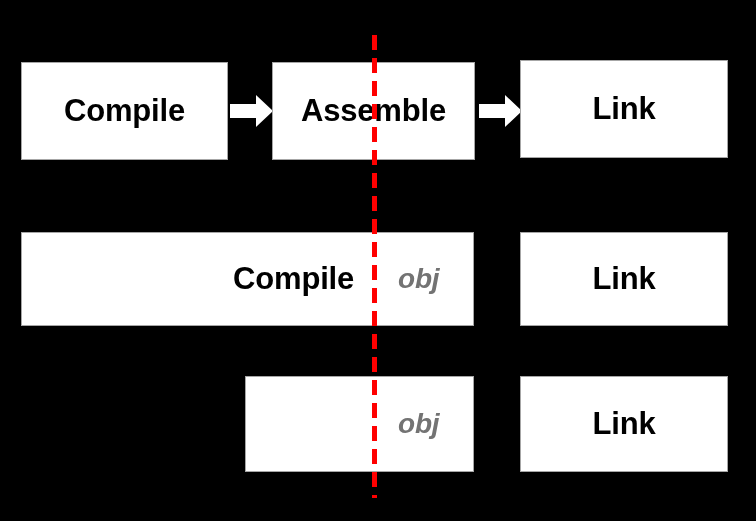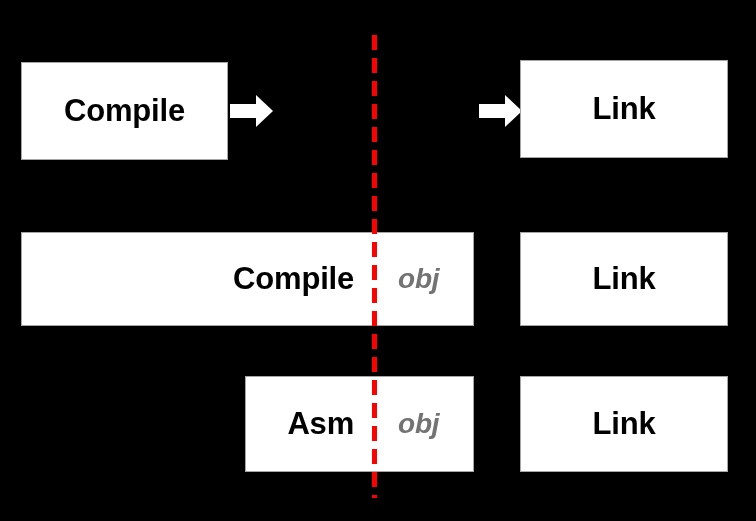--- a/index.html
+++ b/index.html
@@ -112,20 +112,23 @@
   <div class="box center" id="box-compile-1">
     <span>Compile</span>
   </div>
 
   <div class="arrow" id="arrow-1">
     <svg width="44" height="34" viewBox="0 0 44 34" xmlns="http://www.w3.org/2000/svg">
       <polygon points="0,10 26,10 26,1 43,17 26,33 26,24 0,24" fill="#ffffff"></polygon>
     </svg>
   </div>
 
+  <div class="box center" id="box-assemble">
+    <span>Assemble</span>
+  </div>
 
   <div class="arrow" id="arrow-2">
     <svg width="44" height="34" viewBox="0 0 44 34" xmlns="http://www.w3.org/2000/svg">
       <polygon points="0,10 26,10 26,1 43,17 26,33 26,24 0,24" fill="#ffffff"></polygon>
     </svg>
   </div>
 
   <div class="box center" id="box-link-1">
     <span>Link</span>
   </div>
@@ -133,21 +136,20 @@
   <div class="box" id="box-compile-2">
     <span class="split-label">Compile</span>
     <span class="split-obj">obj</span>
   </div>
 
   <div class="box center" id="box-link-2">
     <span>Link</span>
   </div>
 
   <div class="box" id="box-asm">
-    <span class="split-label">Asm</span>
     <span class="split-obj">obj</span>
   </div>
 
   <div class="box center" id="box-link-3">
     <span>Link</span>
   </div>
 
   <div id="divider"></div>
 
 </div>

